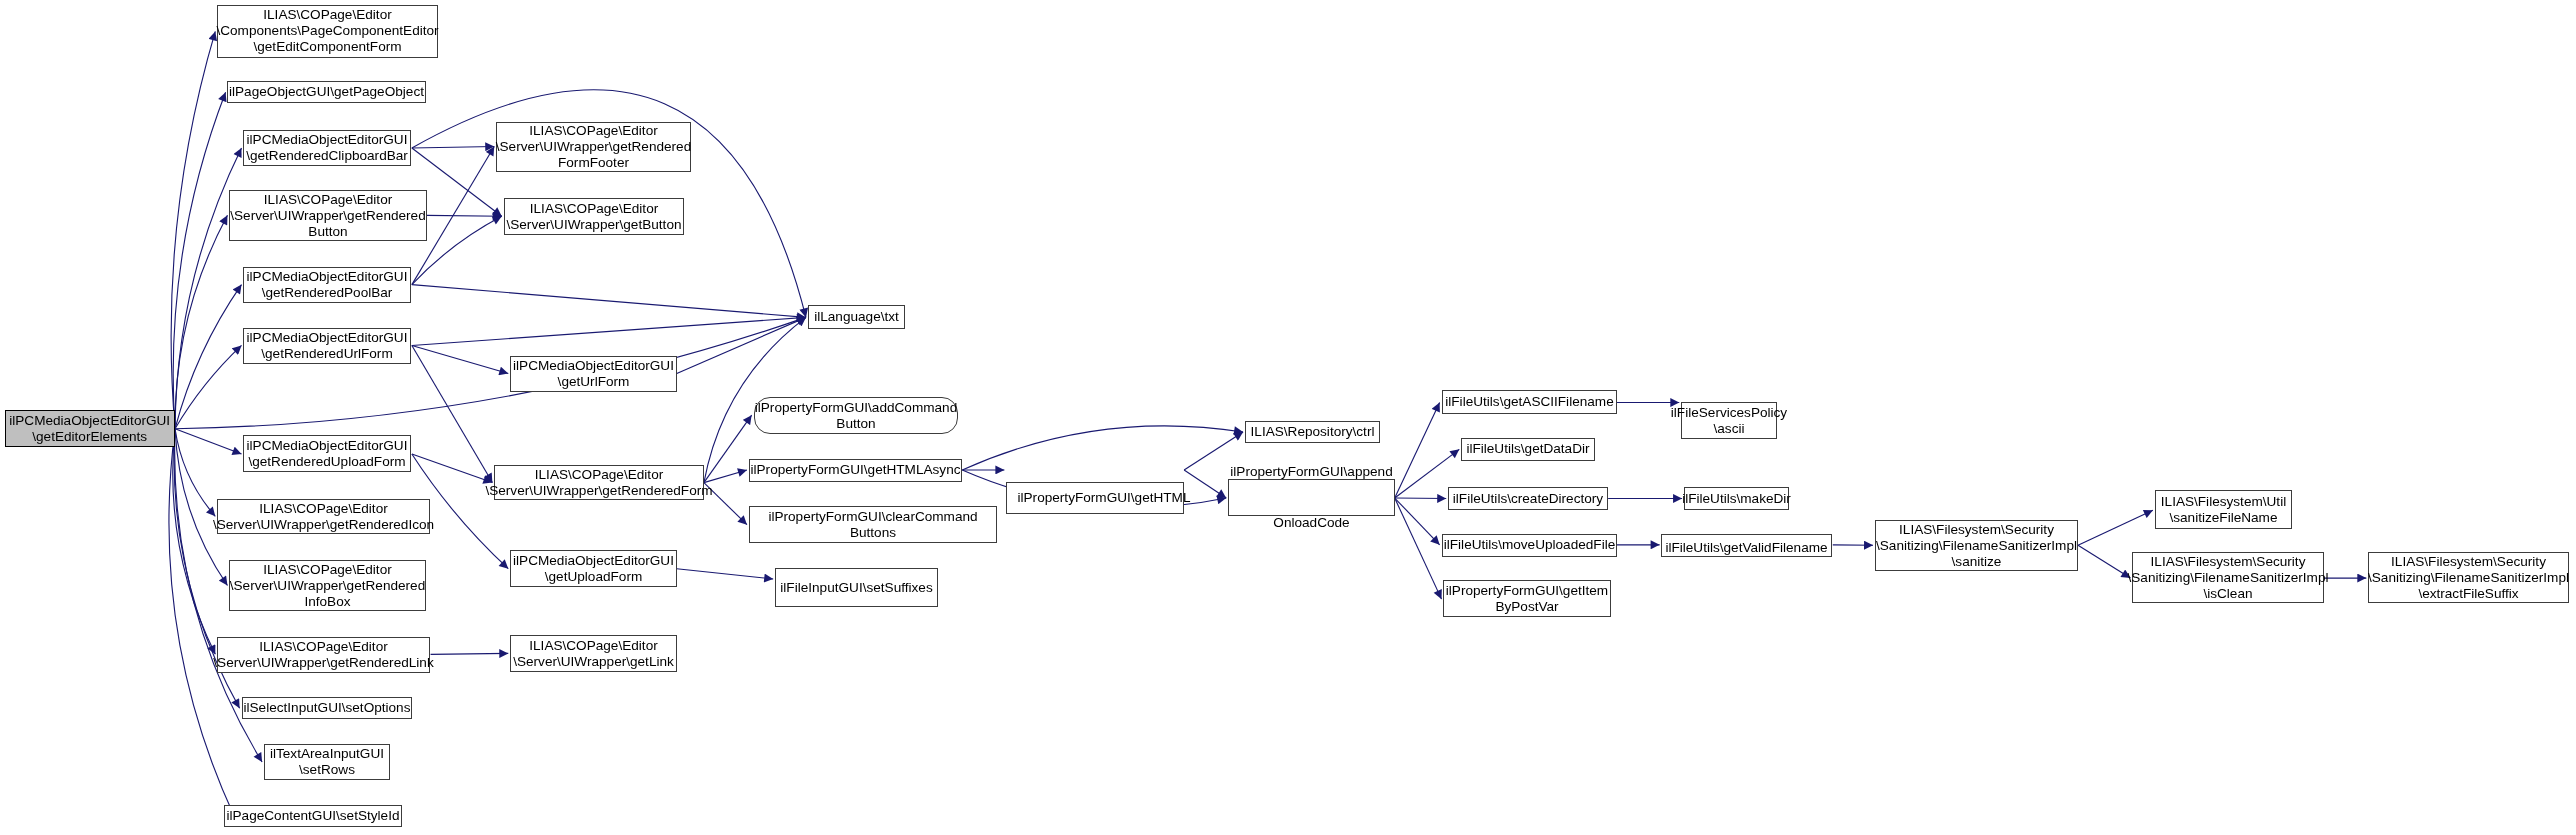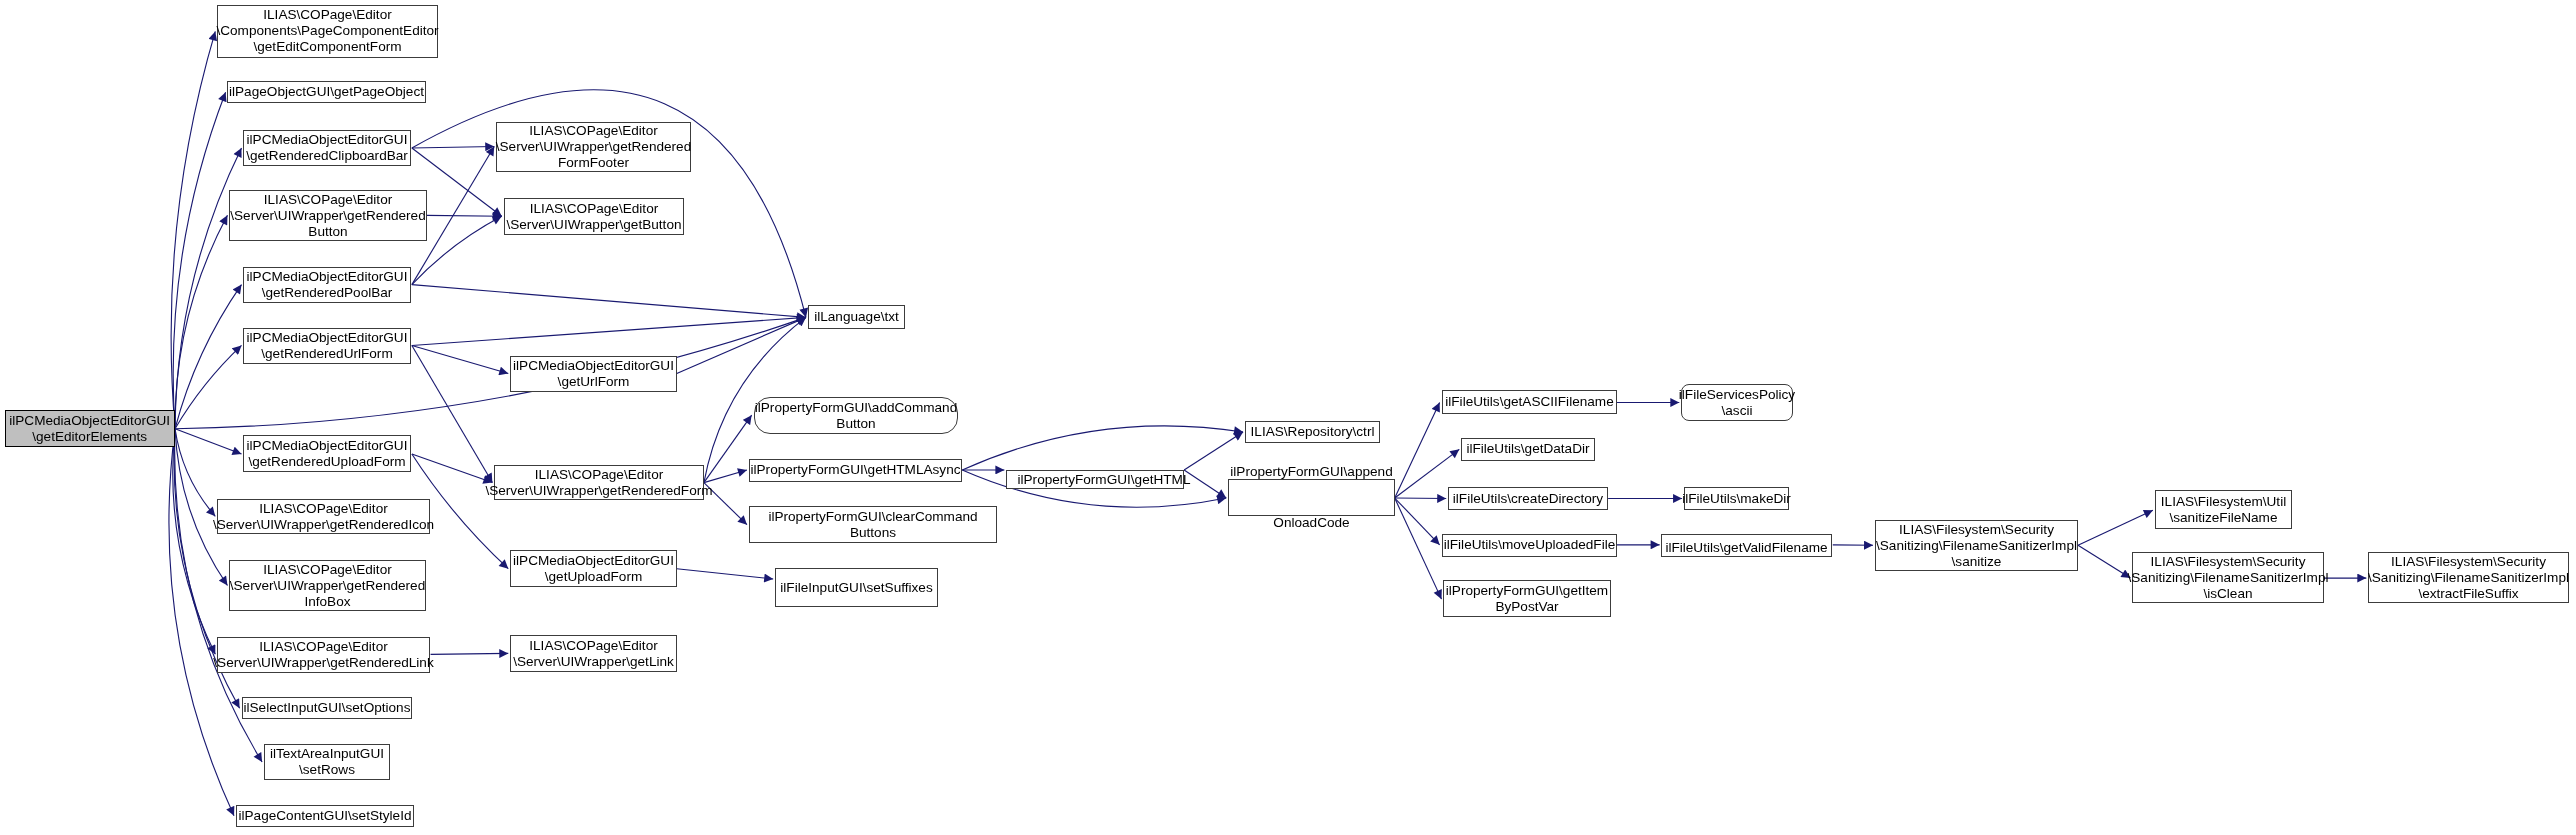--- a/index.html
+++ b/index.html
@@ -142,21 +142,21 @@
       <span>ILIAS\COPage\Editor</span>
       <span>\Server\UIWrapper\getRenderedLink</span>
     </div>
     <div class="node" style="left: 242px; top: 697px; width: 170px; height: 21.5px;">
       <span>ilSelectInputGUI\setOptions</span>
     </div>
     <div class="node" style="left: 264px; top: 744px; width: 126px; height: 36px;">
       <span>ilTextAreaInputGUI</span>
       <span>\setRows</span>
     </div>
-    <div class="node" style="left: 236px; top: 805px; width: 178px; height: 21.5px; justify-content: center;">
+    <div class="node" style="left: 224px; top: 805px; width: 178px; height: 21.5px; justify-content: center;">
       <span>ilPageContentGUI\setStyleId</span>
     </div>
     <div class="node" style="left: 496px; top: 122px; width: 195px; height: 50px;">
       <span>ILIAS\COPage\Editor</span>
       <span>\Server\UIWrapper\getRendered</span>
       <span>FormFooter</span>
     </div>
     <div class="node" style="left: 504px; top: 198px; width: 180px; height: 37px;">
       <span>ILIAS\COPage\Editor</span>
       <span>\Server\UIWrapper\getButton</span>
@@ -187,21 +187,21 @@
     <div class="node" style="left: 749px; top: 459px; width: 213px; height: 22.5px;">
       <span>ilPropertyFormGUI\getHTMLAsync</span>
     </div>
     <div class="node" style="left: 749px; top: 506px; width: 248px; height: 37px;">
       <span>ilPropertyFormGUI\clearCommand</span>
       <span>Buttons</span>
     </div>
     <div class="node" style="left: 775px; top: 568px; width: 163px; height: 39px;">
       <span>ilFileInputGUI\setSuffixes</span>
     </div>
-    <div class="node" style="left: 1006px; top: 470px; width: 178px; height: 19px; padding-left: 18px;">
+    <div class="node" style="left: 1006px; top: 482px; width: 178px; height: 32px; padding-left: 18px;">
       <span>ilPropertyFormGUI\getHTML</span>
     </div>
     <div class="node" style="left: 1245px; top: 421px; width: 135px; height: 21.5px;">
       <span>ILIAS\Repository\ctrl</span>
     </div>
     <div class="node" style="left: 1228px; top: 479px; width: 167px; height: 37px; gap: 35px;">
       <span>ilPropertyFormGUI\append</span>
       <span>OnloadCode</span>
     </div>
     <div class="node" style="left: 1442px; top: 390px; width: 175px; height: 24px;">
@@ -213,21 +213,21 @@
     <div class="node" style="left: 1448px; top: 487px; width: 160px; height: 23.4px;">
       <span>ilFileUtils\createDirectory</span>
     </div>
     <div class="node" style="left: 1442px; top: 534px; width: 175px; height: 22.5px;">
       <span>ilFileUtils\moveUploadedFile</span>
     </div>
     <div class="node" style="left: 1443px; top: 580px; width: 168px; height: 37px;">
       <span>ilPropertyFormGUI\getItem</span>
       <span>ByPostVar</span>
     </div>
-    <div class="node" style="left: 1681px; top: 384px; width: 112px; height: 37px; border-radius: 8px;">
+    <div class="node" style="left: 1681px; top: 402px; width: 96px; height: 37px;">
       <span>ilFileServicesPolicy</span>
       <span>\ascii</span>
     </div>
     <div class="node" style="left: 1684px; top: 487px; width: 105px; height: 23.4px;">
       <span>ilFileUtils\makeDir</span>
     </div>
     <div class="node" style="left: 1661px; top: 534px; width: 171px; height: 22.5px; justify-content: flex-end;">
       <span>ilFileUtils\getValidFilename</span>
     </div>
     <div class="node" style="left: 1875px; top: 520px; width: 203px; height: 51px;">

